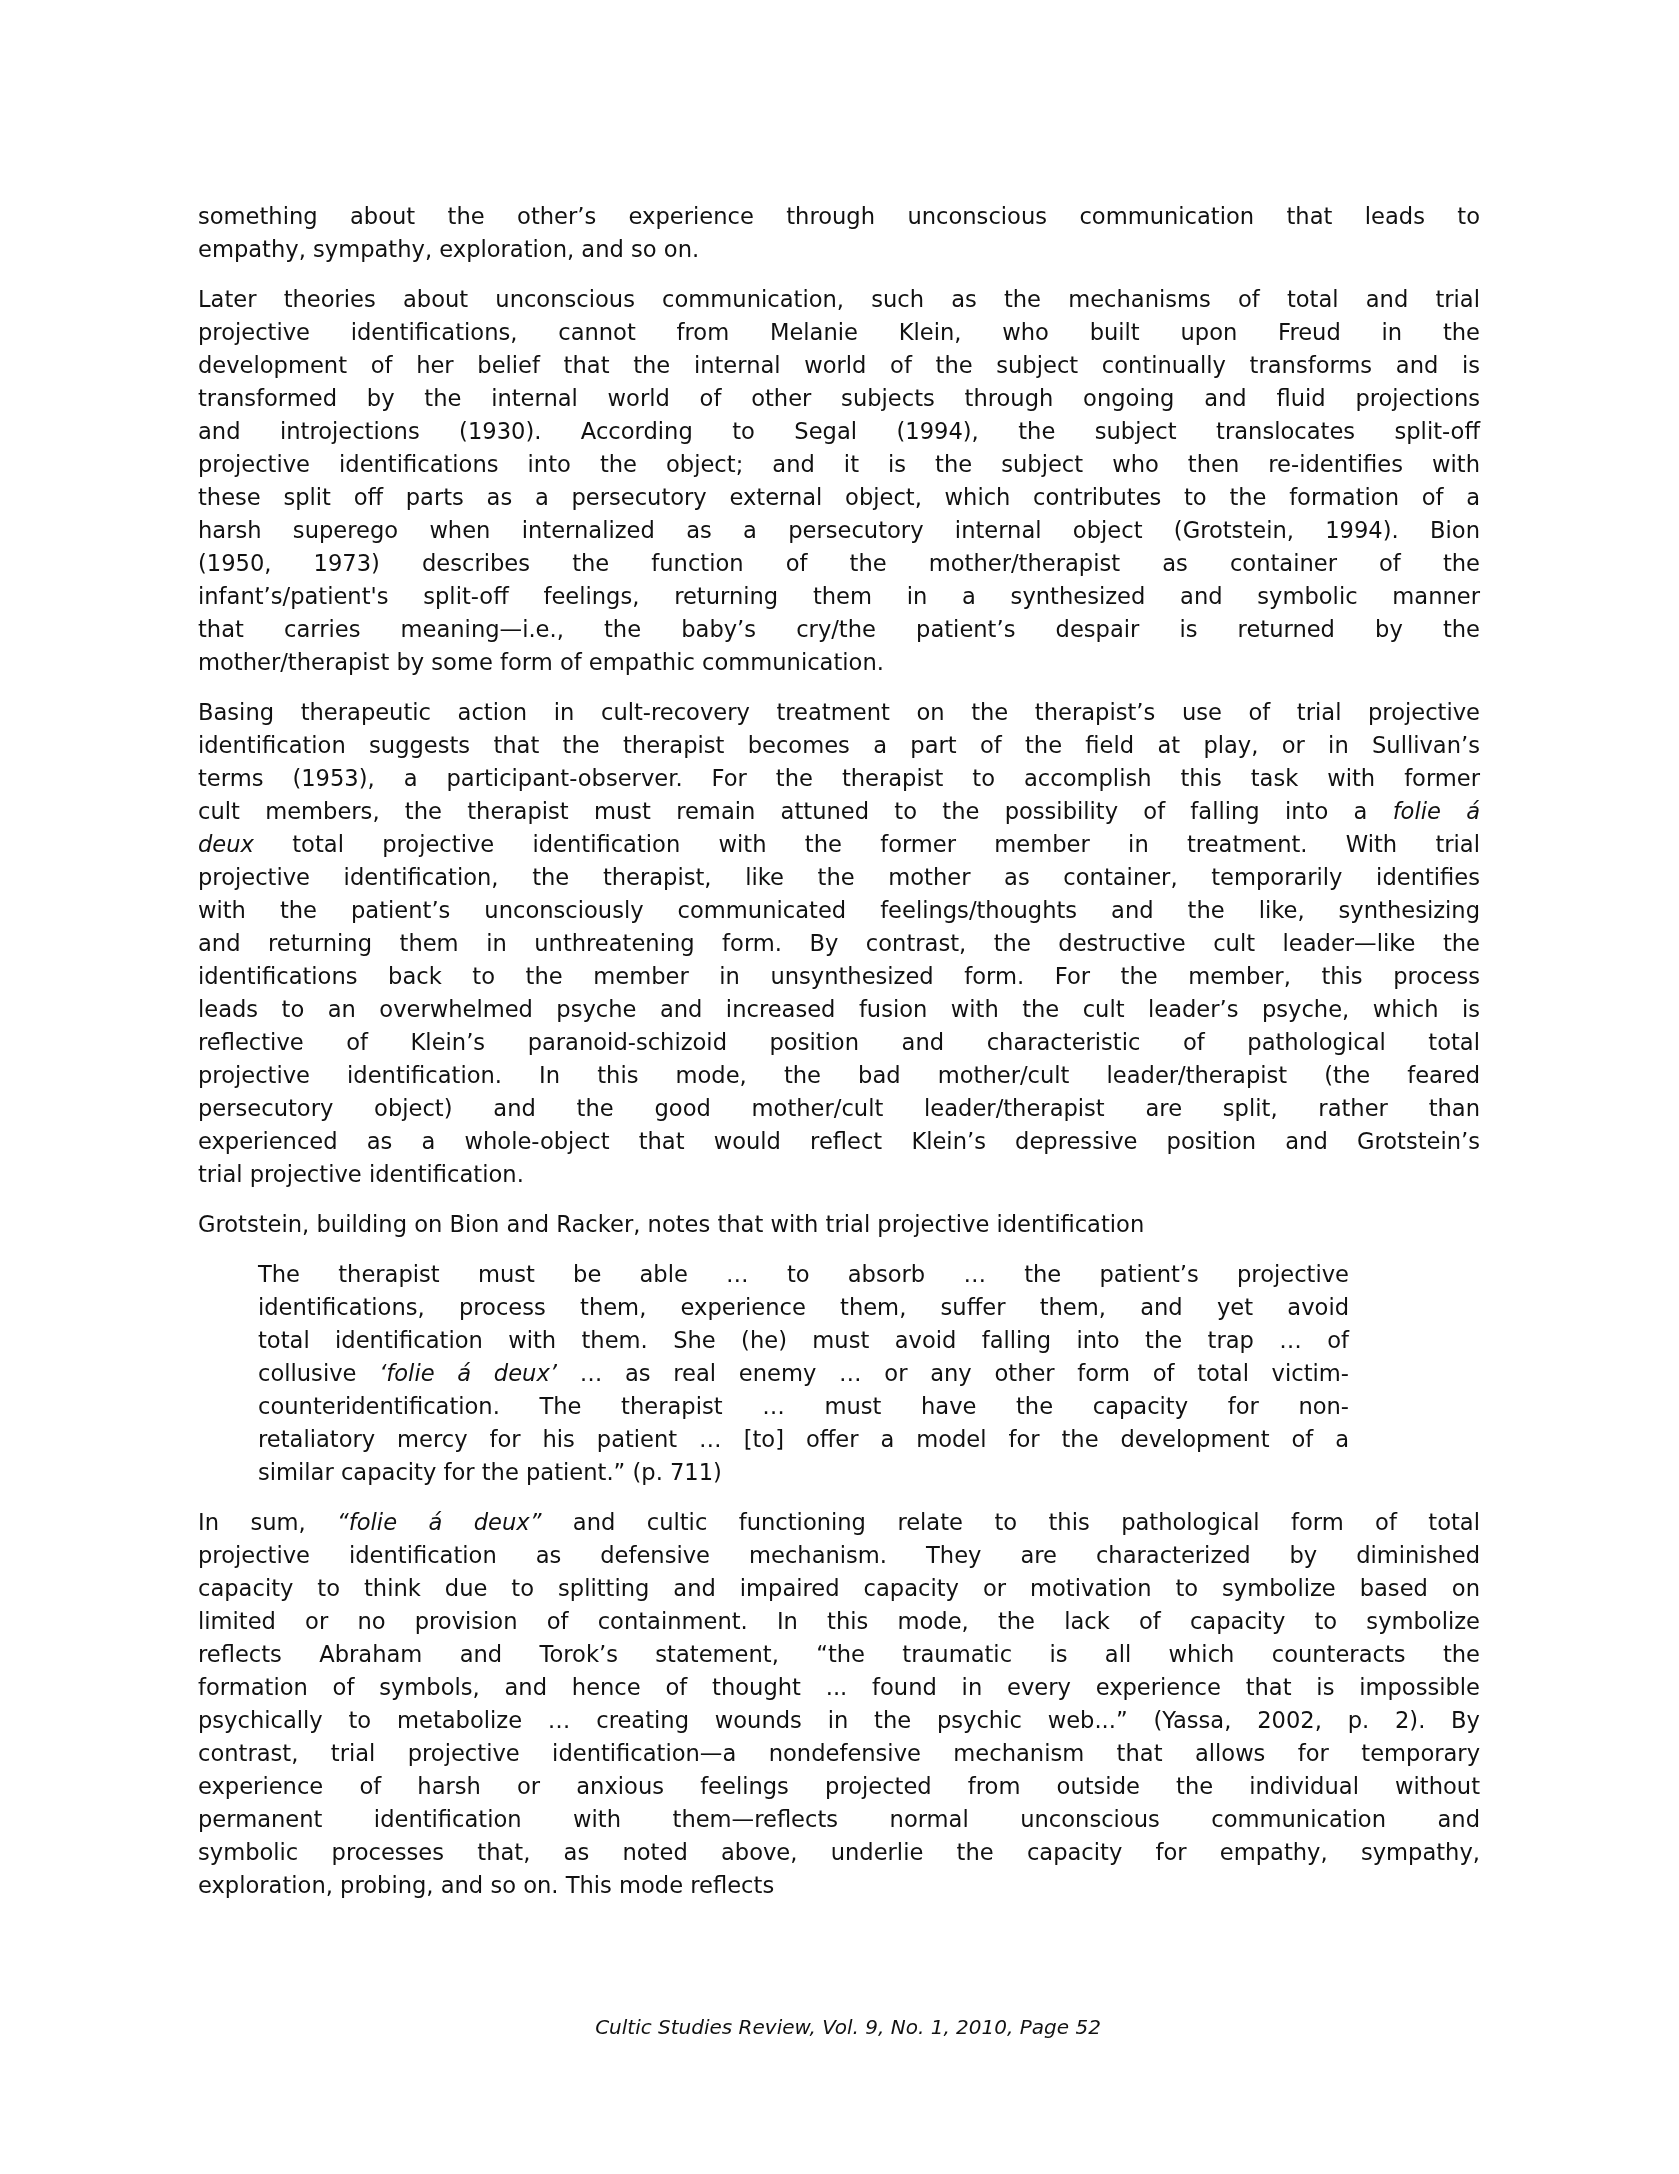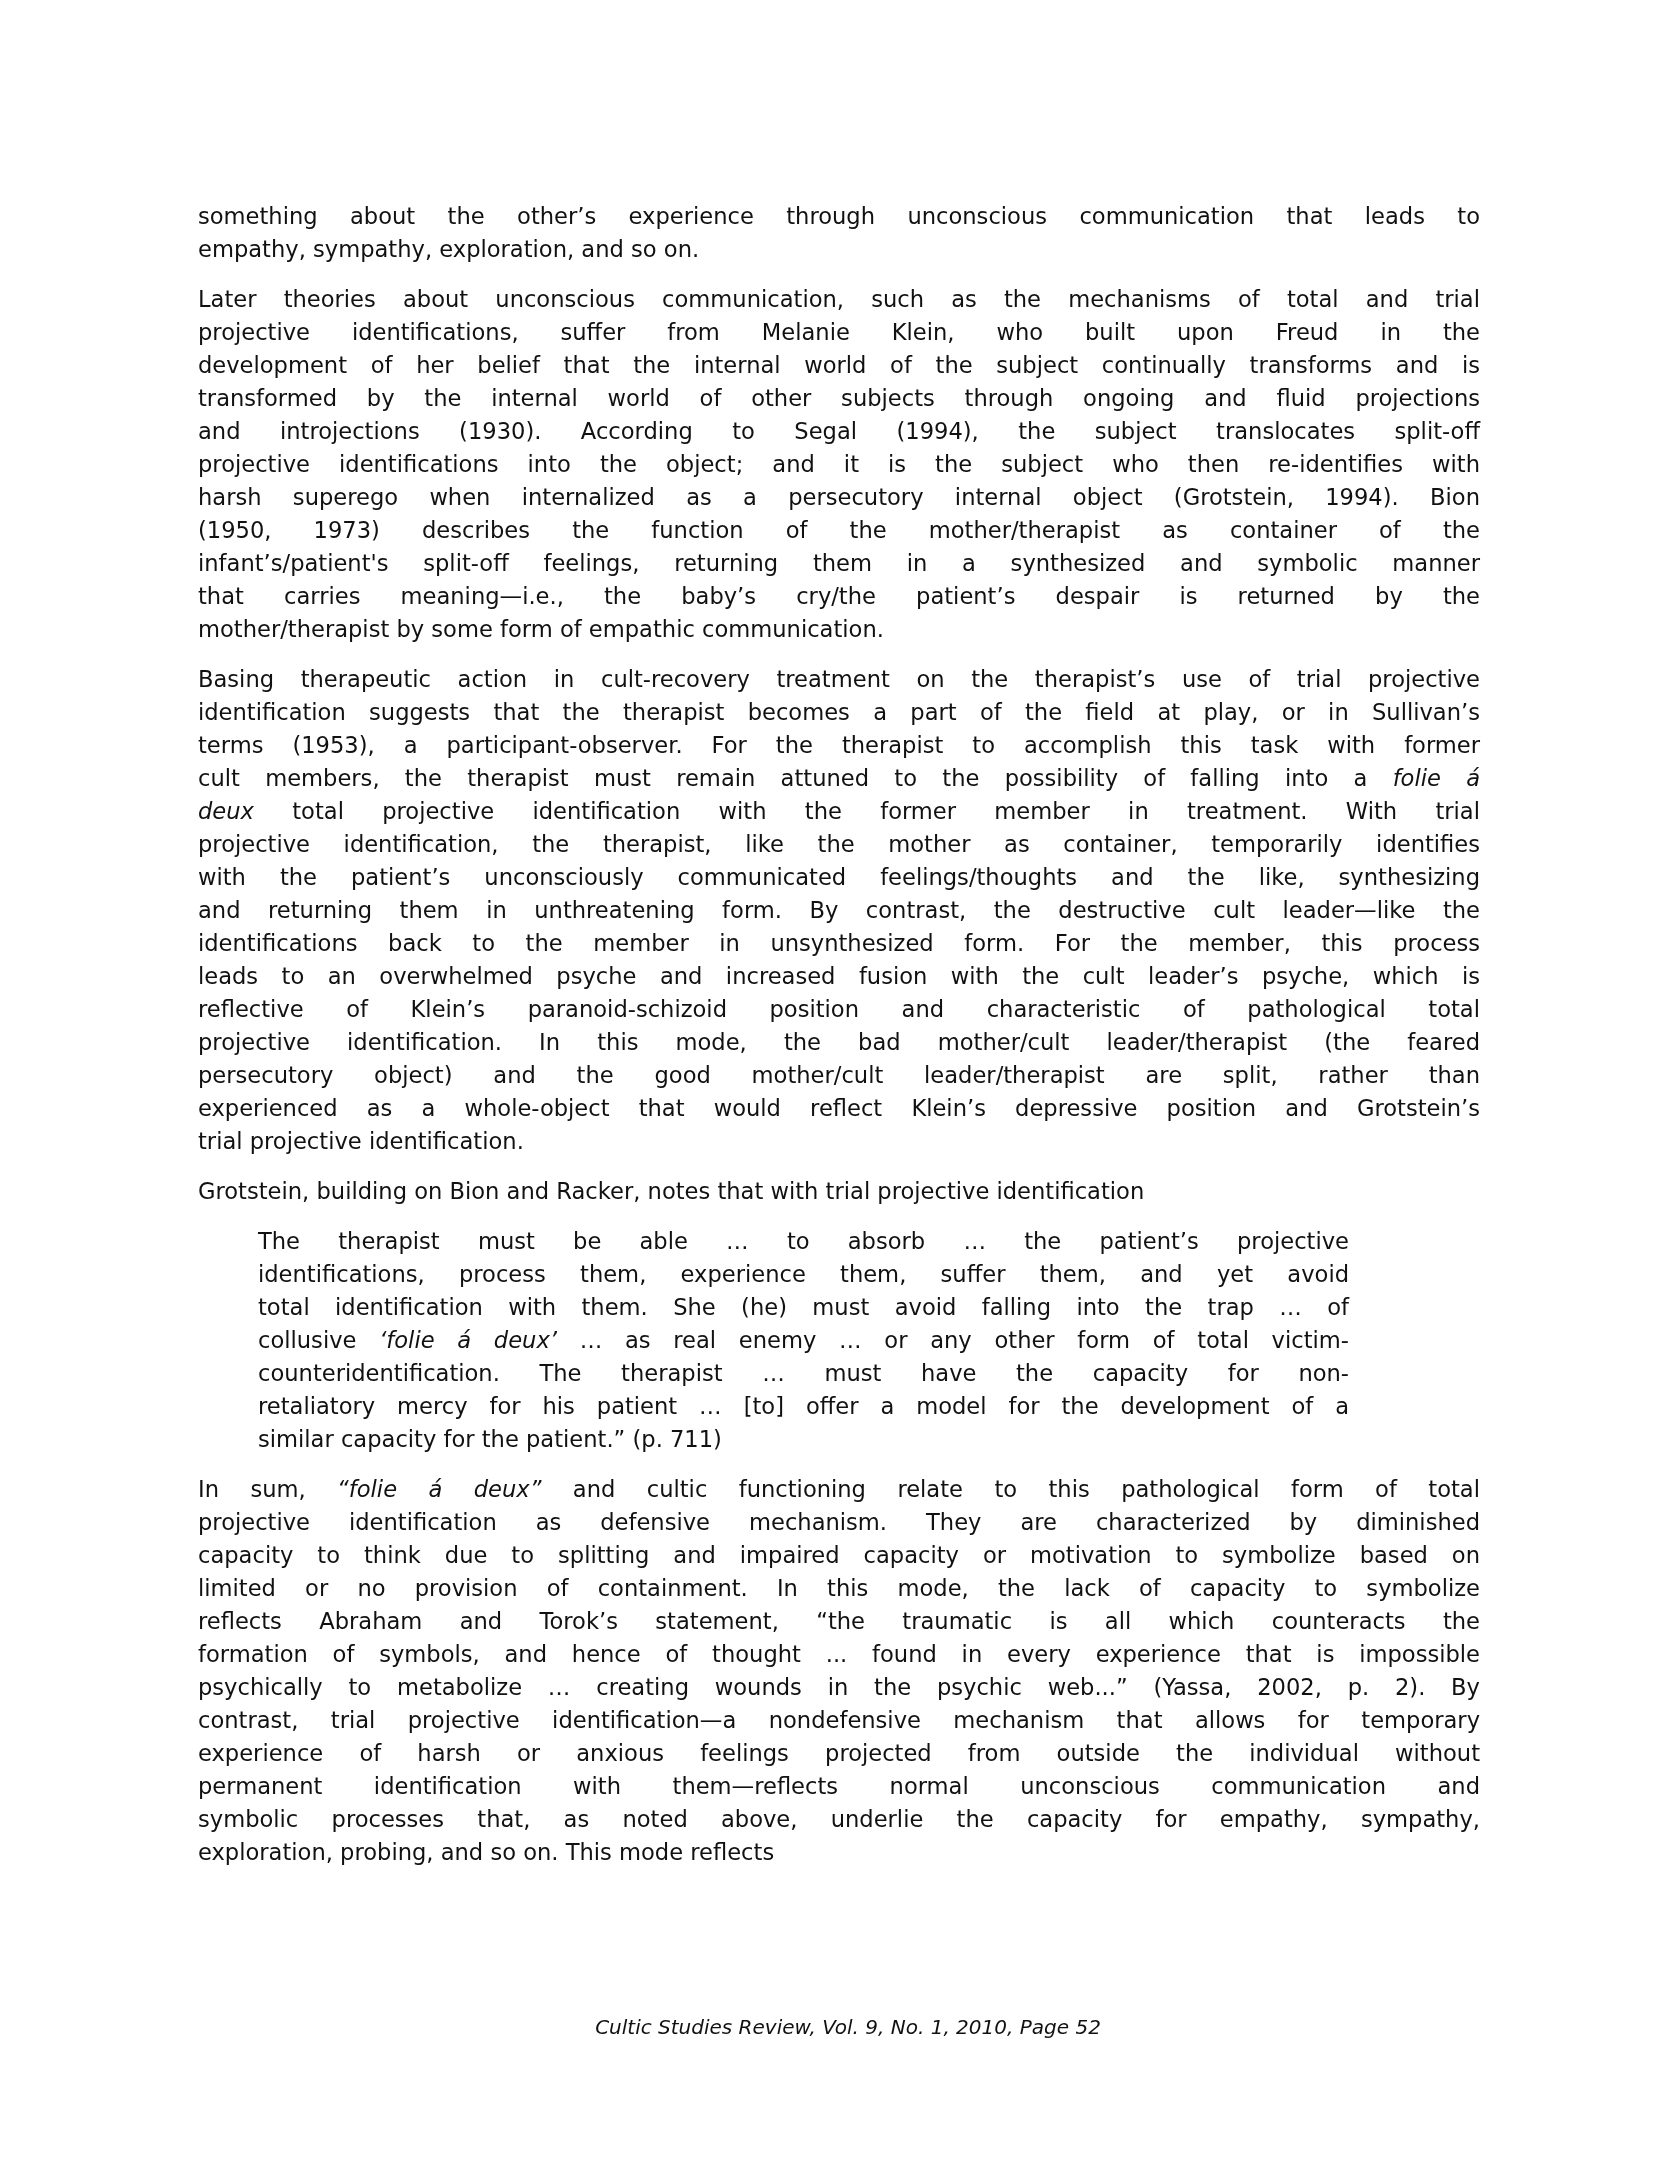--- a/index.html
+++ b/index.html
@@ -26,25 +26,26 @@
 <body>
 
 <div class="page">
   <div class="body-text" id="body-text">
       <div class="para">
         <span class="line">something about the other’s experience through unconscious communication that leads to</span>
         <span class="line last">empathy, sympathy, exploration, and so on.</span>
       </div>
       <div class="para">
         <span class="line">Later theories about unconscious communication, such as the mechanisms of total and trial</span>
-        <span class="line">projective identifications, suffer from Melanie Klein, who built upon Freud in the</span>
+        <span class="line">projective identifications, cannot from Melanie Klein, who built upon Freud in the</span>
         <span class="line">development of her belief that the internal world of the subject continually transforms and is</span>
         <span class="line">transformed by the internal world of other subjects through ongoing and fluid projections</span>
         <span class="line">and introjections (1930). According to Segal (1994), the subject translocates split-off</span>
         <span class="line">projective identifications into the object; and it is the subject who then re-identifies with</span>
+        <span class="line">these split off parts as a persecutory external object, which contributes to the formation of a</span>
         <span class="line">harsh superego when internalized as a persecutory internal object (Grotstein, 1994). Bion</span>
         <span class="line">(1950, 1973) describes the function of the mother/therapist as container of the</span>
         <span class="line">infant’s/patient's split-off feelings, returning them in a synthesized and symbolic manner</span>
         <span class="line">that carries meaning—i.e., the baby’s cry/the patient’s despair is returned by the</span>
         <span class="line last">mother/therapist by some form of empathic communication.</span>
       </div>
       <div class="para">
         <span class="line">Basing therapeutic action in cult-recovery treatment on the therapist’s use of trial projective</span>
         <span class="line">identification suggests that the therapist becomes a part of the field at play, or in Sullivan’s</span>
         <span class="line">terms (1953), a participant-observer. For the therapist to accomplish this task with former</span>

